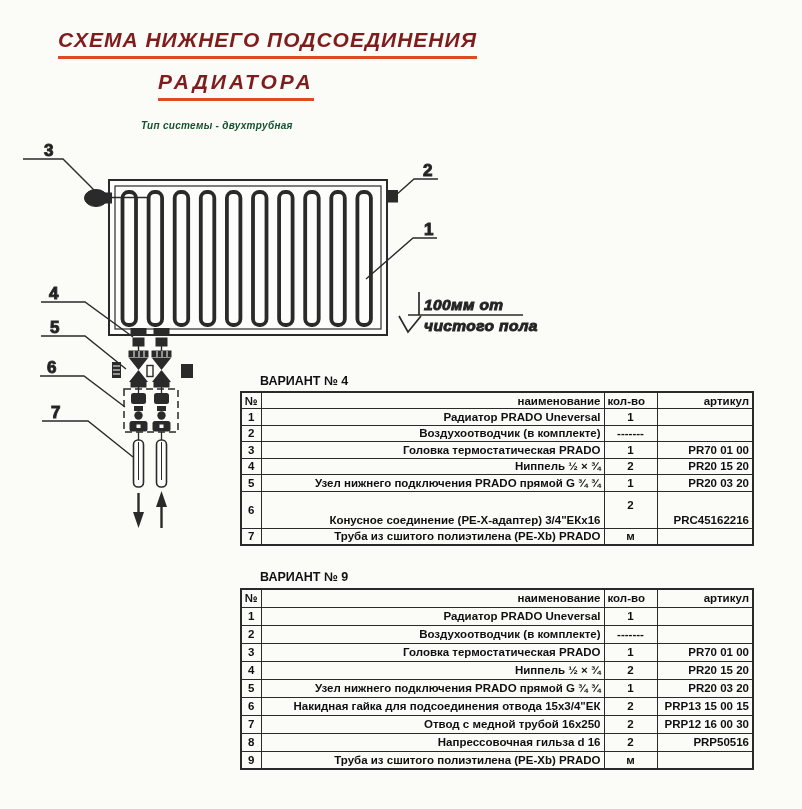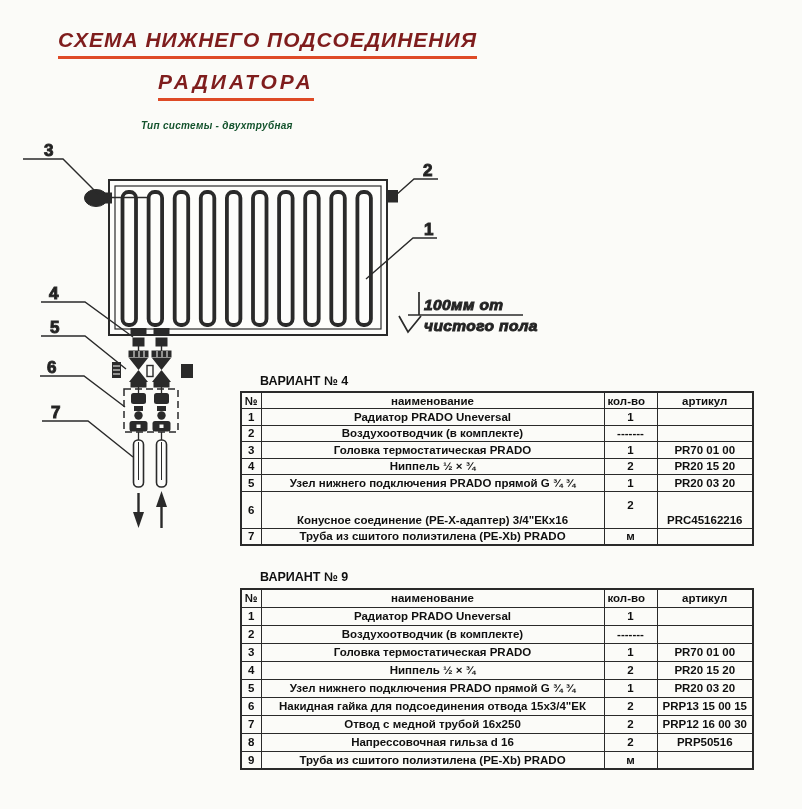--- a/index.html
+++ b/index.html
@@ -38,21 +38,21 @@
   }
   #t1{left:240px;top:391px;}
   #t2{left:240px;top:588px;}
   table{border:2.5px solid #2a2a2a;}
   th,td{border:1.5px solid #2a2a2a;padding:0 3px;white-space:nowrap;overflow:hidden;}
   th{text-align:left;font-weight:bold;}
   #t1 tr{height:16.5px;}
   #t2 tr{height:18px;}
   .c-num{text-align:center;padding:0 1px;}
   .c-qty{text-align:center;margin-left:41px;}
-  .c-name,.c-art{text-align:center;}
+  .c-name,.c-art{text-align:right;}
   #t1 tbody tr:nth-child(6){height:37px;}
   #t1 tbody tr:nth-child(6) td.c-name,
   #t1 tbody tr:nth-child(6) td.c-art{vertical-align:bottom;padding-bottom:2px;}
   #t1 tbody tr:nth-child(6) td.c-qty{vertical-align:middle;padding-bottom:10px;}
 </style>
 </head>
 <body>
 
 <div id="page">
 

